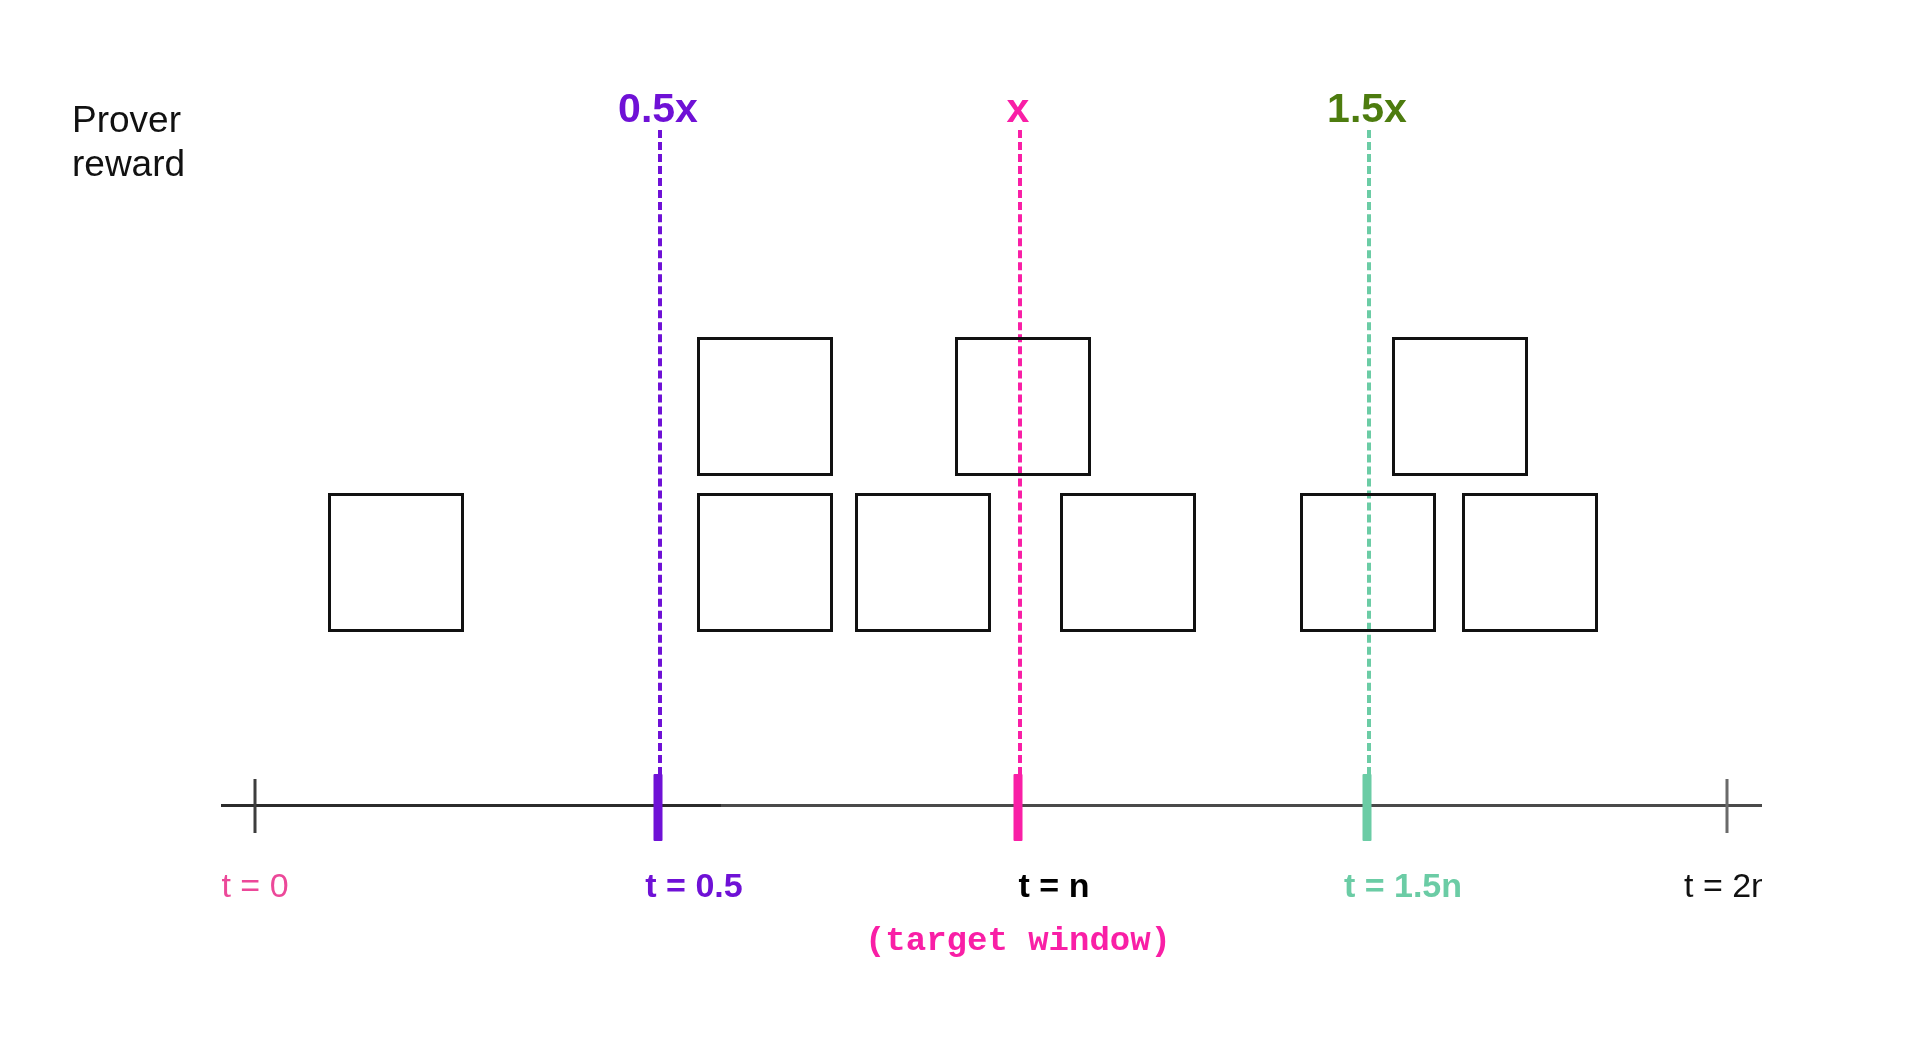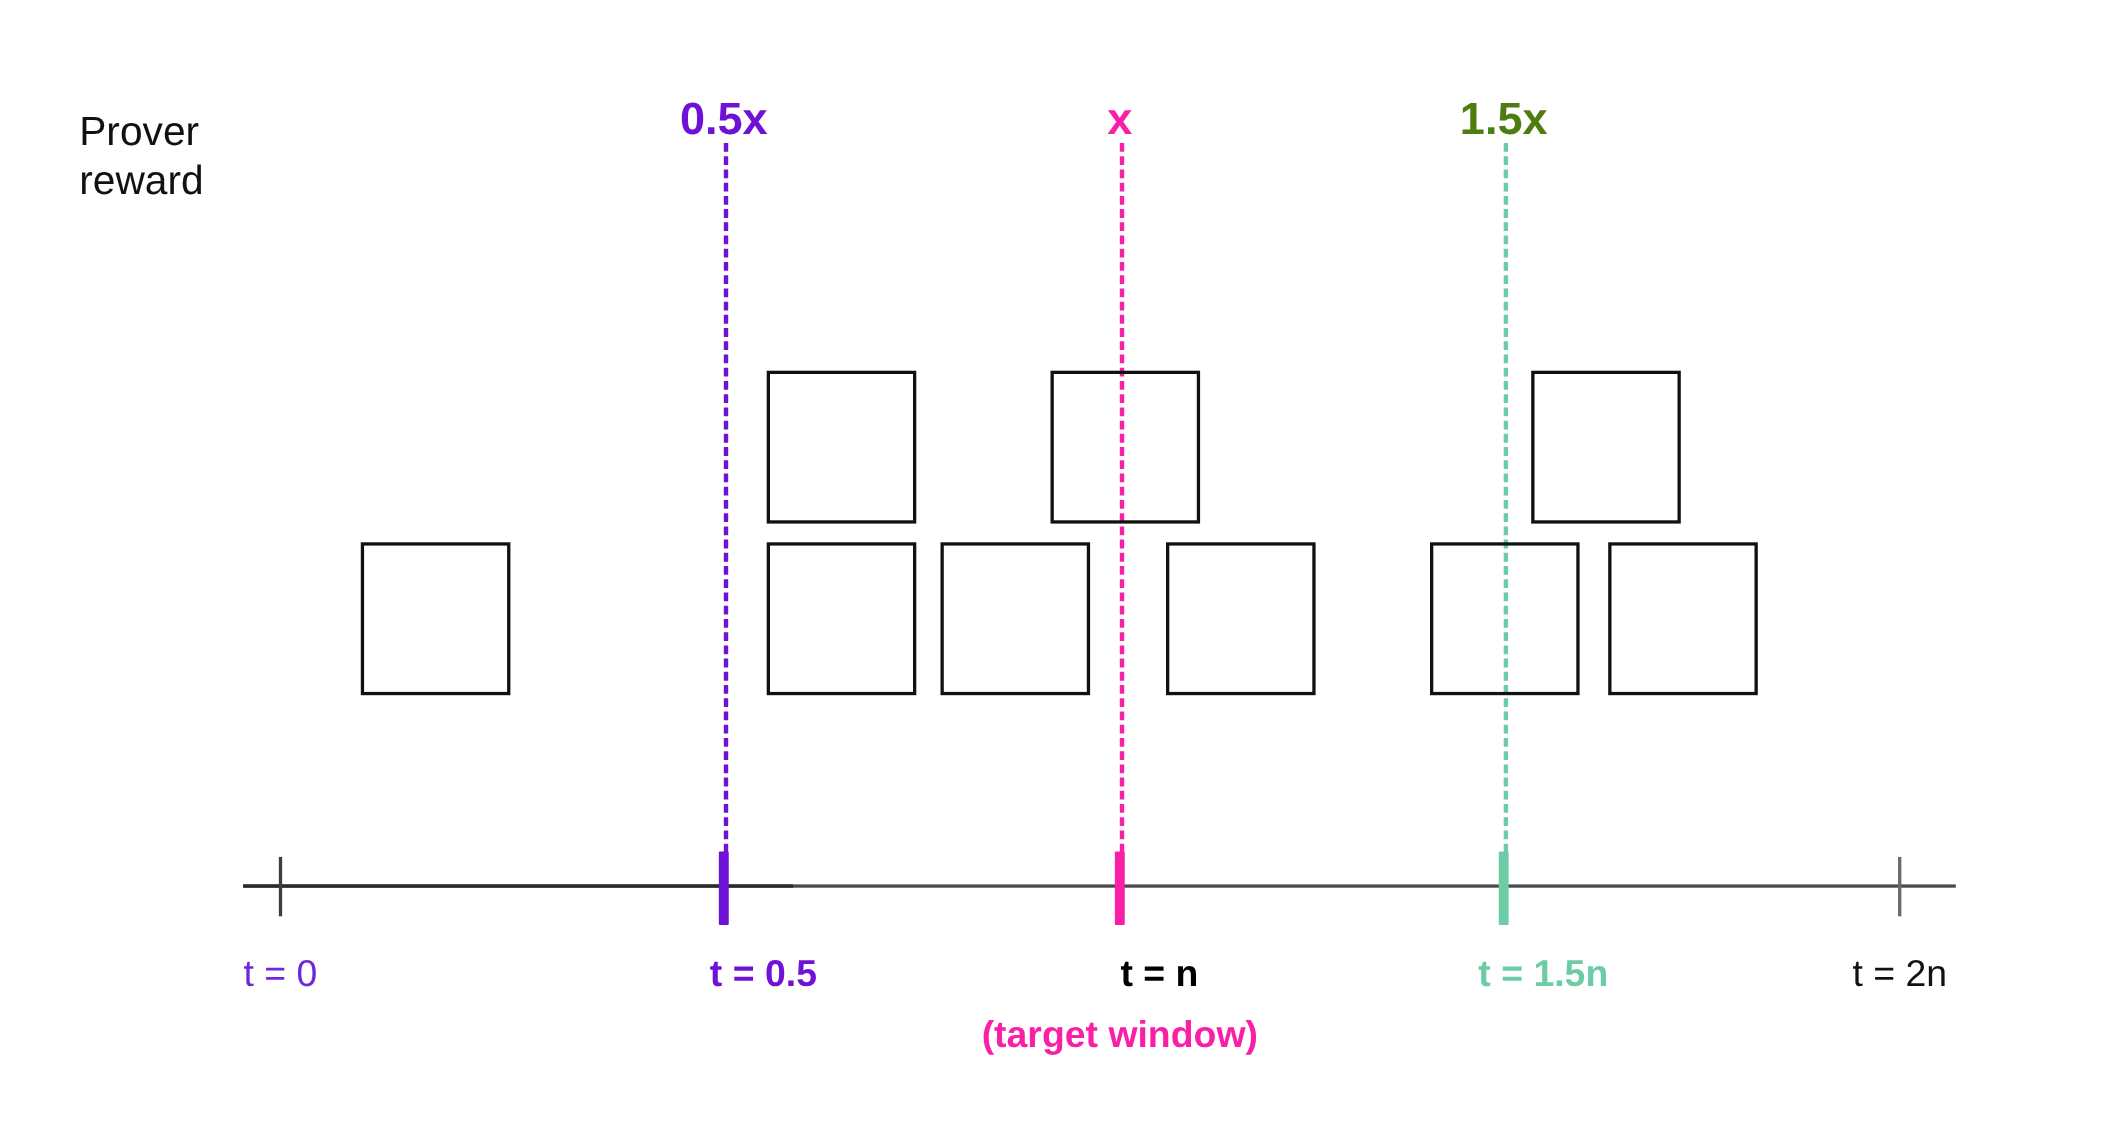--- a/index.html
+++ b/index.html
@@ -9,21 +9,20 @@
   }
   body {
     font-family: "Liberation Sans", sans-serif;
   }
   #canvas {
     position: relative;
     width: 1762px;
     height: 1041px;
     background: #ffffff;
     overflow: hidden;
-    padding-left: 16px;
   }
 
   
   .row-label {
     position: absolute;
     font-family: "Liberation Sans", sans-serif;
     font-size: 37px;
     line-height: 1.18;
     color: #111111;
     white-space: pre-line;
@@ -100,21 +99,21 @@
     color: #111111;
     font-weight: 400;
   }
   .tick-caption.bold {
     font-weight: 700;
     margin-left: 36px;
   }
   .tick-subcaption {
     position: absolute;
     transform: translateX(-50%);
-    font-family: Liberation Sans, sans-serif;
+    font-family: Liberation Mono, monospace;
     font-size: 34px;
     font-weight: 700;
     white-space: nowrap;
     top: 922px;
   }
 </style>
 </head>
 <body>
 
 <div id="canvas">
@@ -141,21 +140,21 @@
       <div class="block" style="left: 1060px; top: 493px; width: 136px; height: 139px; border-color: rgb(17, 17, 17);"></div>
       <div class="block" style="left: 1392px; top: 337px; width: 136px; height: 139px; border-color: rgb(17, 17, 17);"></div>
       <div class="block" style="left: 1300px; top: 493px; width: 136px; height: 139px; border-color: rgb(17, 17, 17);"></div>
       <div class="block" style="left: 1462px; top: 493px; width: 136px; height: 139px; border-color: rgb(17, 17, 17);"></div>
     </div>
 
   <div id="axis-line"></div>
   <div id="axis-line-dark"></div>
   <div id="axis-layer">
       <div class="tick tick-plain" style="left: 255px; background: rgb(61, 61, 61);"></div>
-      <div class="tick-caption plain" style="left: 255px; color: #6d28d9;">t = 0</div>
+      <div class="tick-caption plain" style="left: 255px; color: #ec4899;">t = 0</div>
       <div class="tick tick-bold" style="left: 658px; background: rgb(111, 17, 214);"></div>
       <div class="tick-caption bold" style="left: 658px; color: rgb(111, 17, 214);">t = 0.5</div>
       <div class="tick tick-bold" style="left: 1018px; background: rgb(249, 31, 166);"></div>
       <div class="tick-caption bold" style="left: 1018px; color: #000000;">t = n</div>
       <div class="tick-subcaption" style="left: 1018px; color: rgb(249, 31, 166);">(target window)</div>
       <div class="tick tick-bold" style="left: 1367px; background: rgb(107, 204, 165);"></div>
       <div class="tick-caption bold" style="left: 1367px; color: rgb(107, 204, 165);">t = 1.5n</div>
       <div class="tick tick-plain faint" style="left: 1727px; background: rgb(106, 106, 106);"></div>
       <div class="tick-caption plain" style="left: 1727px; color: rgb(17, 17, 17);">t = 2n</div>
     </div>

